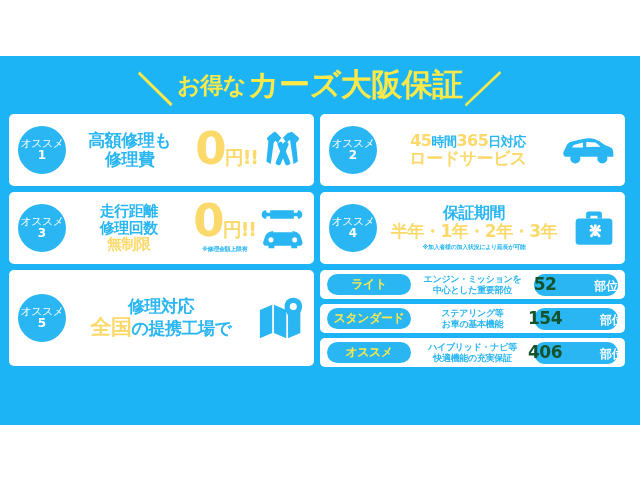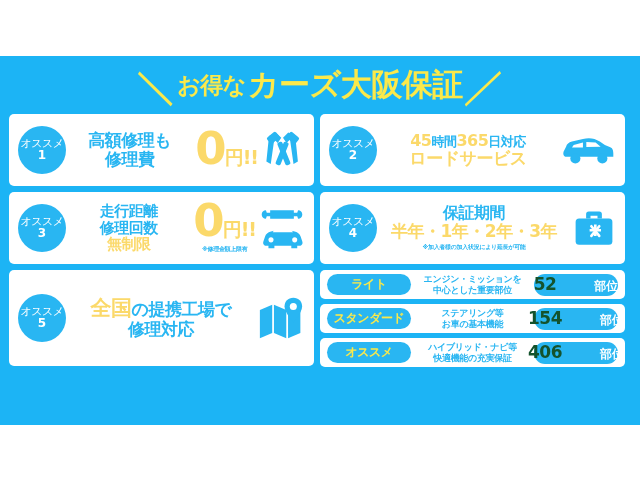--- a/index.html
+++ b/index.html
@@ -360,24 +360,24 @@
       </div>
 
       <div class="bottom-row">
 
         <div class="card wide5">
           <div class="badge">
             <span class="b-label">オススメ</span>
             <span class="b-num">5</span>
           </div>
           <div class="ctext">
+            <span class="ln ln-17 blue">修理対応</span>
             <span class="ln ln-17">
               <span class="yellow" style="font-size:21px">全国</span><span class="blue">の提携工場で</span>
             </span>
-            <span class="ln ln-17 blue">修理対応</span>
           </div>
           <div class="icon">
             <svg width="46" height="44" viewBox="0 0 52 50" aria-hidden="true">
               <g fill="#29b6f2">
                 <path d="M2 16 L16 10 L16 42 L2 48 Z"></path>
                 <path d="M18 10 L32 16 L32 48 L18 42 Z"></path>
                 <path d="M34 16 L48 10 L48 42 L34 48 Z"></path>
                 <path d="M40 2 C34 2 30 6 30 12 C30 19 40 30 40 30 C40 30 50 19 50 12 C50 6 46 2 40 2 Z"></path>
                 <circle cx="40" cy="12" r="4" fill="#ffffff"></circle>
               </g>

